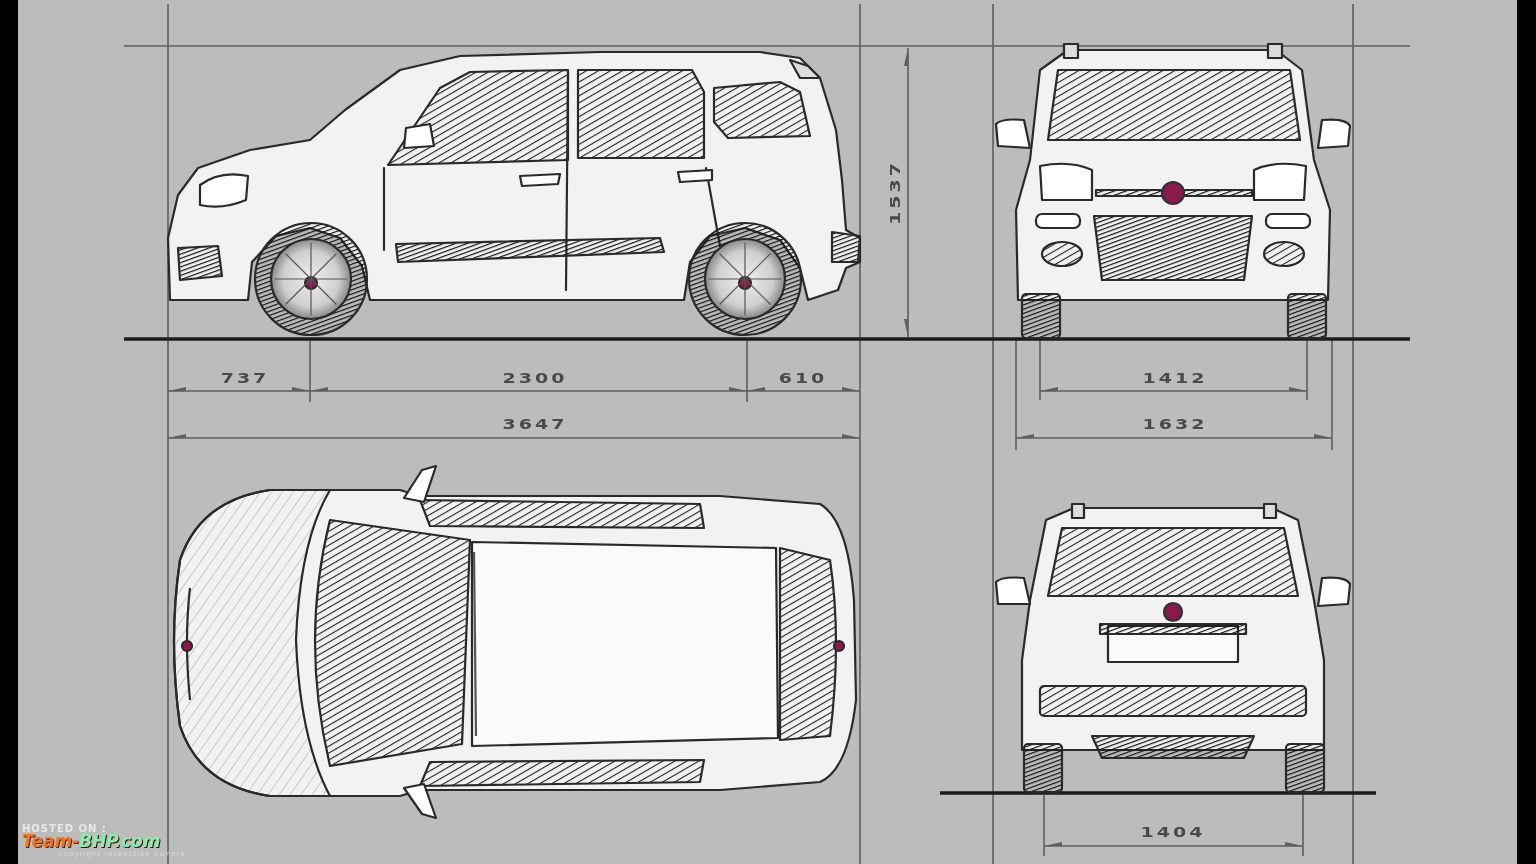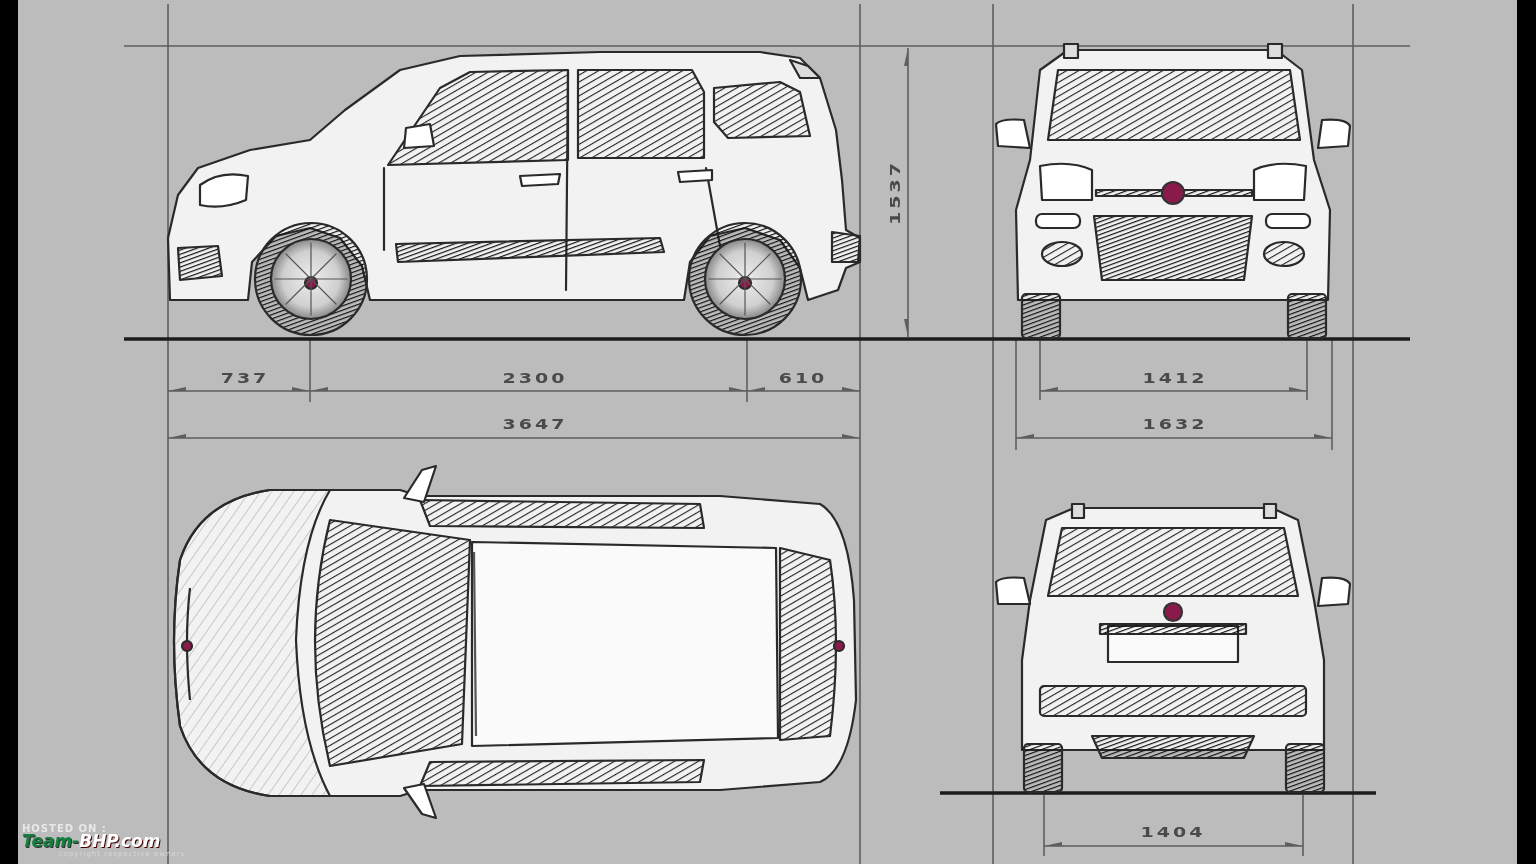--- a/index.html
+++ b/index.html
@@ -4,22 +4,22 @@
 <style>
   html,body{margin:0;padding:0;background:#000;}
   body{width:1536px;height:864px;overflow:hidden;position:relative;font-family:"DejaVu Sans",sans-serif;}
   .canvas{position:absolute;left:18px;top:0;width:1499px;height:864px;background:#bcbcbc;overflow:hidden;}
   svg.main{position:absolute;left:0;top:0;width:1536px;height:864px;}
   .dim-label{position:absolute;font-family:"DejaVu Sans",sans-serif;font-size:19px;letter-spacing:3px;color:#4a4a4a;font-weight:bold;transform:scaleY(0.72);text-align:center;line-height:20px;}
   .dim-v{position:absolute;font-family:"DejaVu Sans",sans-serif;font-size:19px;letter-spacing:3px;color:#4a4a4a;font-weight:bold;transform:rotate(-90deg) scaleY(0.72);transform-origin:center;line-height:20px;}
   .wm{position:absolute;left:22px;top:824px;width:200px;}
   .wm-hosted{font-size:10px;color:#e8e8e8;letter-spacing:1px;line-height:9px;font-weight:bold;}
   .wm-logo{font-size:17px;font-weight:bold;font-style:italic;line-height:17px;}
-  .wm-team{color:#15803d;text-shadow:1px 1px 0 #333;}
-  .wm-bhp{color:#ffffff;text-shadow:1px 1px 0 #400;}
+  .wm-team{color:#f97316;text-shadow:1px 1px 0 #333;}
+  .wm-bhp{color:#86efac;text-shadow:1px 1px 0 #400;}
   .wm-copy{font-size:7px;color:#d8d8d8;letter-spacing:1px;line-height:9px;text-align:center;}
 </style>
 </head>
 <body>
 
 <div class="canvas"></div>
 
 <svg class="main" viewBox="0 0 1536 864" xmlns="http://www.w3.org/2000/svg">
   <defs>
     <pattern id="hatch" width="6" height="6" patternUnits="userSpaceOnUse" patternTransform="rotate(60)">

